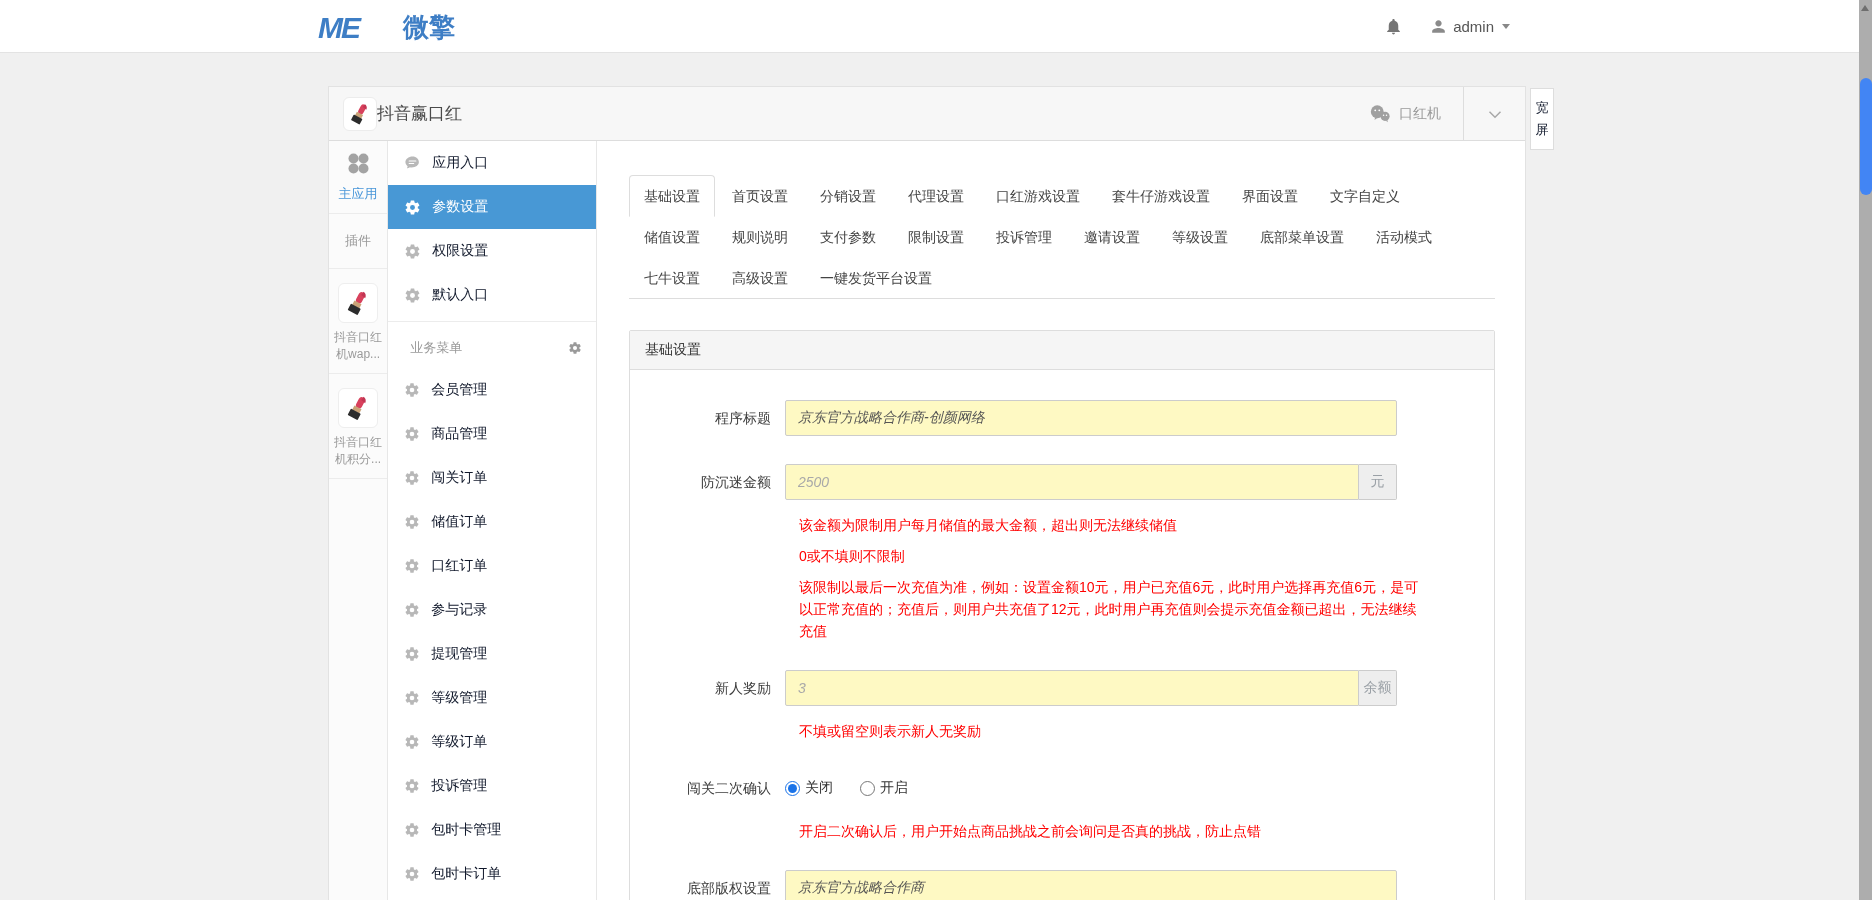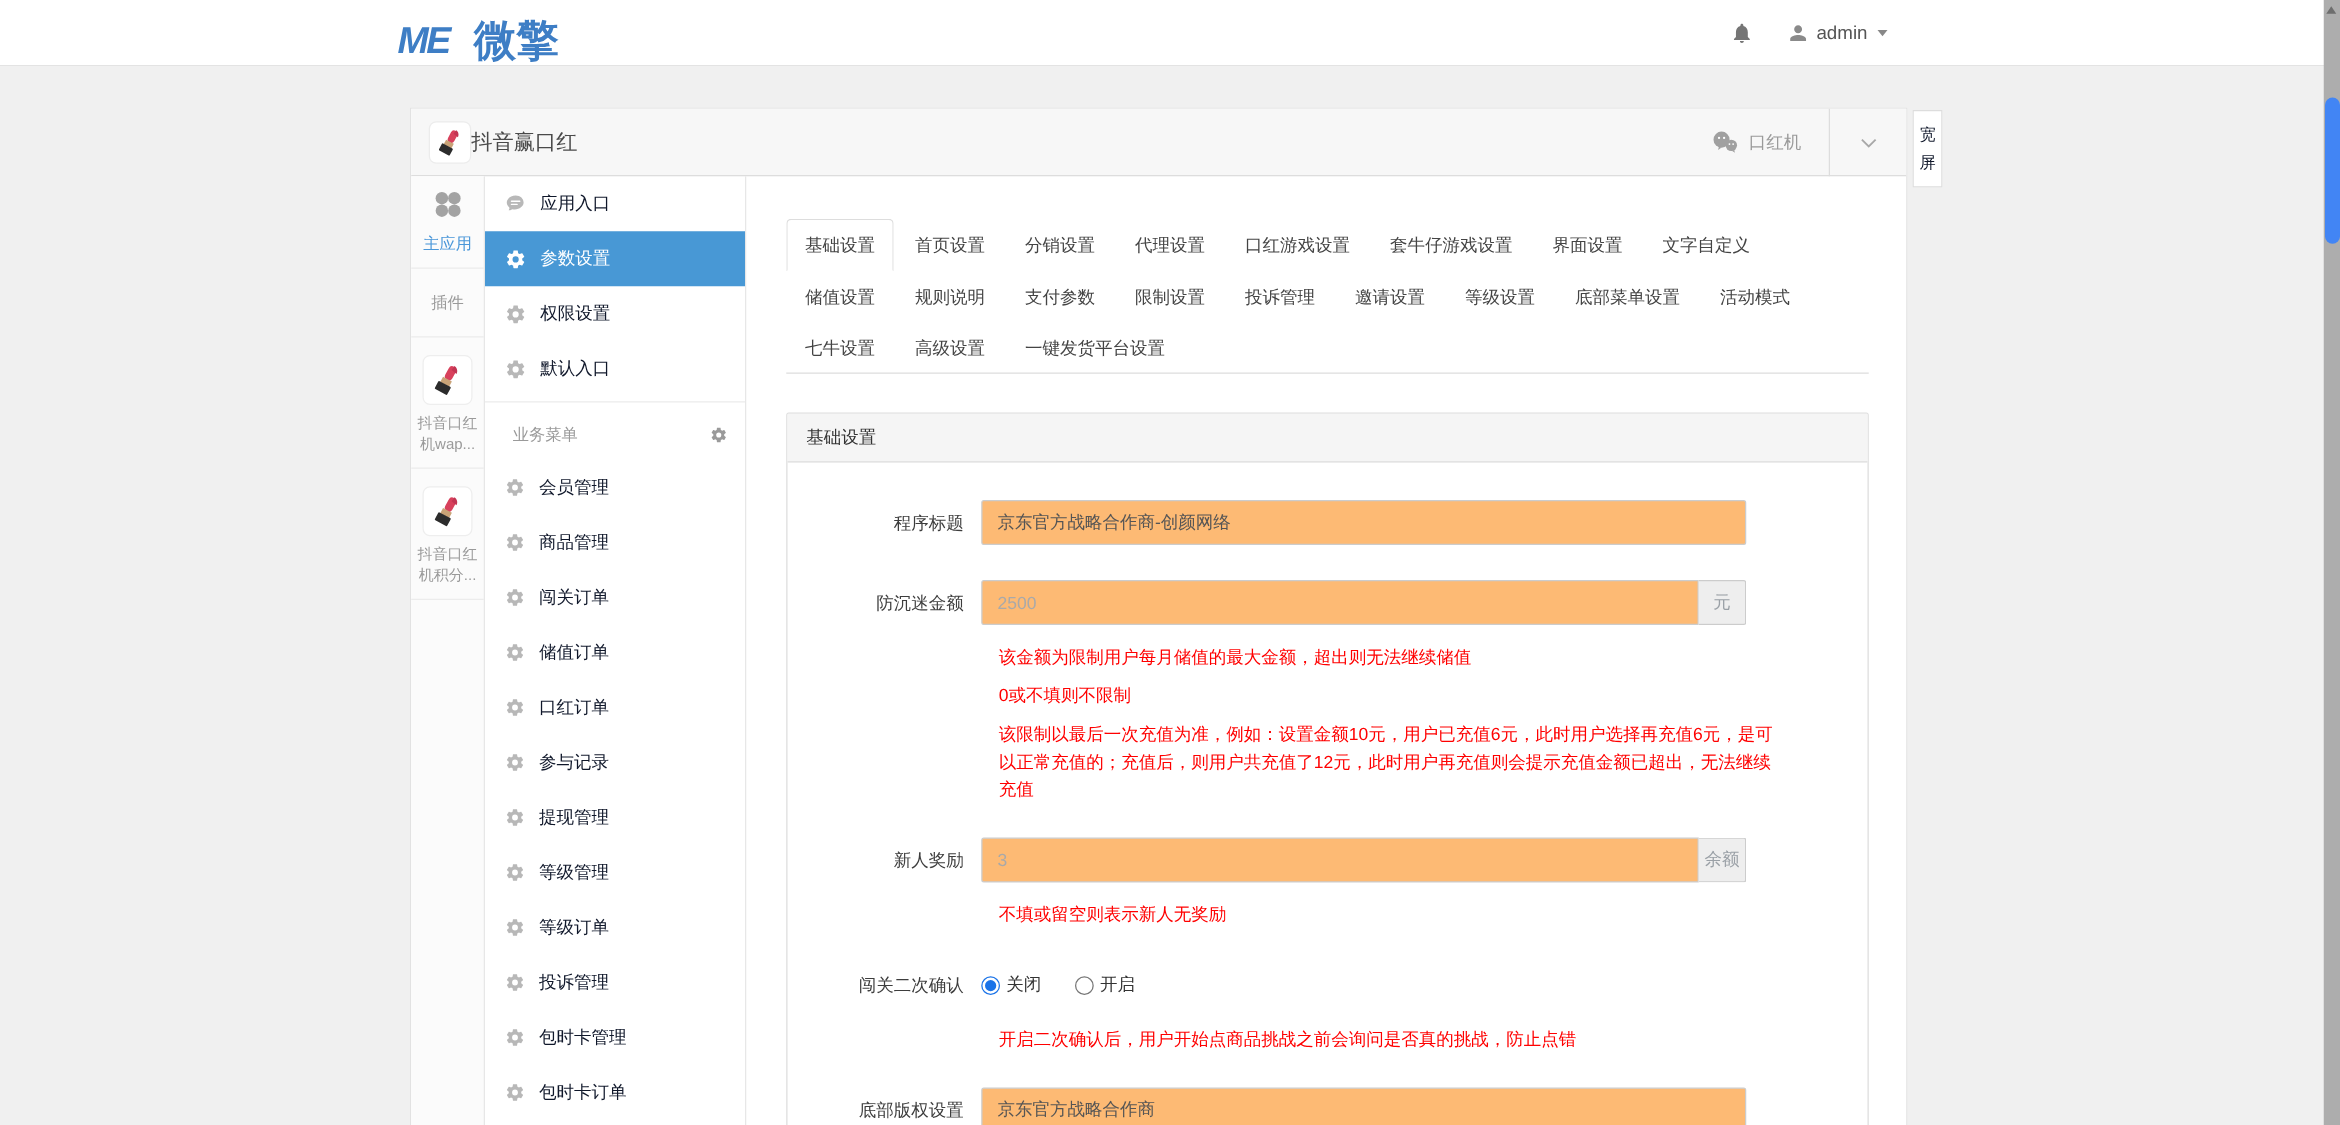--- a/index.html
+++ b/index.html
@@ -3,23 +3,23 @@
 <meta charset="utf-8">
 <style>
   * { margin:0; padding:0; box-sizing:border-box; }
   html,body { width:1872px; height:900px; overflow:hidden; background:#f0f0f0;
     font-family:"Liberation Sans","DejaVu Sans",sans-serif; }
   .stage { position:relative; width:1872px; height:900px; }
 
   
   .topbar { position:absolute; left:0; top:0; width:100%; height:53px; background:#fff;
     border-bottom:1px solid #e3e3e3; z-index:5; }
-  .logo { position:absolute; left:318px; top:10px; display:flex; align-items:center; cursor:pointer; }
+  .logo { position:absolute; left:318px; top:10px; display:flex; align-items:center; cursor:pointer;gap:36px; }
   .logo-mark { font-size:30px; font-weight:bold; font-style:italic; color:#3e7ec5; letter-spacing:-2px; }
-  .logo-name { font-size:34px; color:#3e7ec5; margin-left:20px; font-weight:600; }
+  .logo-name { font-size:26px; color:#3e7ec5; margin-left:8px; font-weight:600; }
   .topnav { position:absolute; left:556px; top:0; height:53px; display:flex; align-items:center; }
   .topnav a { font-size:15px; color:#4c4c4c; text-decoration:none; padding:0 22px; cursor:pointer; }
   .topnav .sep { width:1px; height:18px; background:#dcdcdc; }
   .top-right { position:absolute; right:362px; top:0; height:53px; display:flex; align-items:center; gap:26px; }
   .bell { cursor:pointer; display:flex; }
   .userbox { display:flex; align-items:center; gap:5px; cursor:pointer; }
   .username { font-size:15px; color:#555; }
   .caret { width:0; height:0; border-left:4px solid transparent; border-right:4px solid transparent;
     border-top:5px solid #888; margin-left:3px; }
 
@@ -74,21 +74,21 @@
   .panel-header { background:#f5f5f5; border-bottom:1px solid #ddd; padding:10px 15px;
     font-size:14px; color:#333; }
   .panel-body { padding:18px 15px 24px; }
 
   .field { display:flex; margin-top:28px; }
   .field:first-child { margin-top:12px; }
   .f-label { flex:0 0 140px; text-align:right; padding-right:14px; font-size:14px; color:#3d3d3d;
     line-height:36px; white-space:nowrap; }
   .f-control { width:650px; }
   .t-input { width:612px; height:36px; border:1px solid #ccc; border-radius:2px; padding:6px 12px;
-    font-size:14px; color:#555; font-family:inherit; background:#fdba74; }
+    font-size:14px; color:#555; font-family:inherit; background:#fef9c3;font-style:italic; }
   .t-input::placeholder { color:#a9a9a9; }
   .group { display:flex; width:612px; }
   .group .t-input { flex:1; width:auto; border-radius:2px 0 0 2px; }
   .addon { flex:0 0 38px; background:#eee; border:1px solid #ccc; border-left:none;
     border-radius:0 2px 2px 0; display:flex; align-items:center; justify-content:center;
     font-size:14px; color:#9aa0a6; }
   .help { color:#ff0000; font-size:14px; line-height:22px; margin-left:154px; margin-top:14px;
     max-width:620px; }
   .help + .help { margin-top:9px; }
   .radio-row { display:flex; align-items:center; gap:27px; height:36px; }

